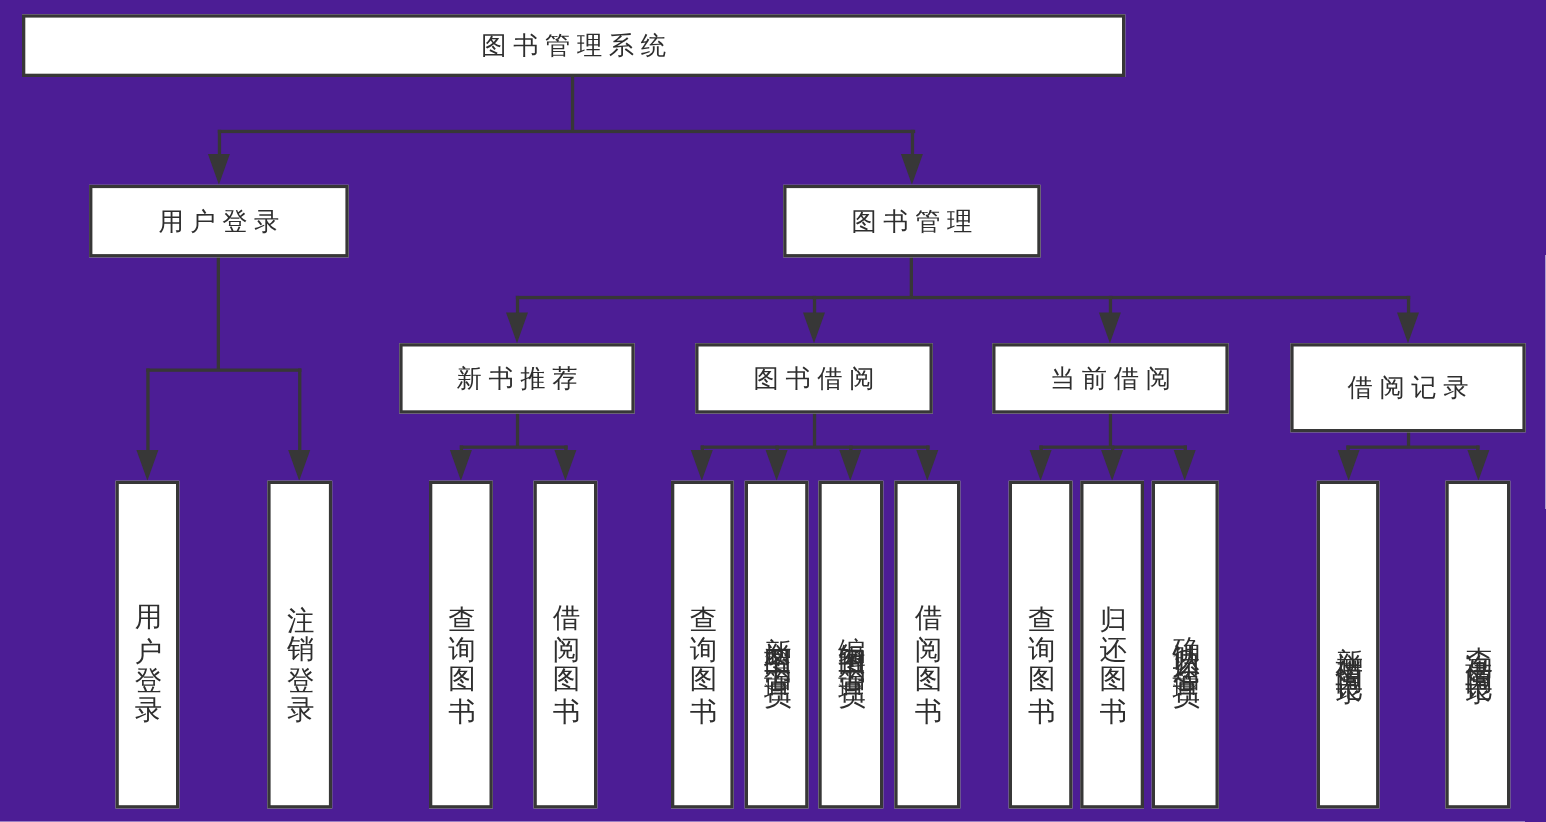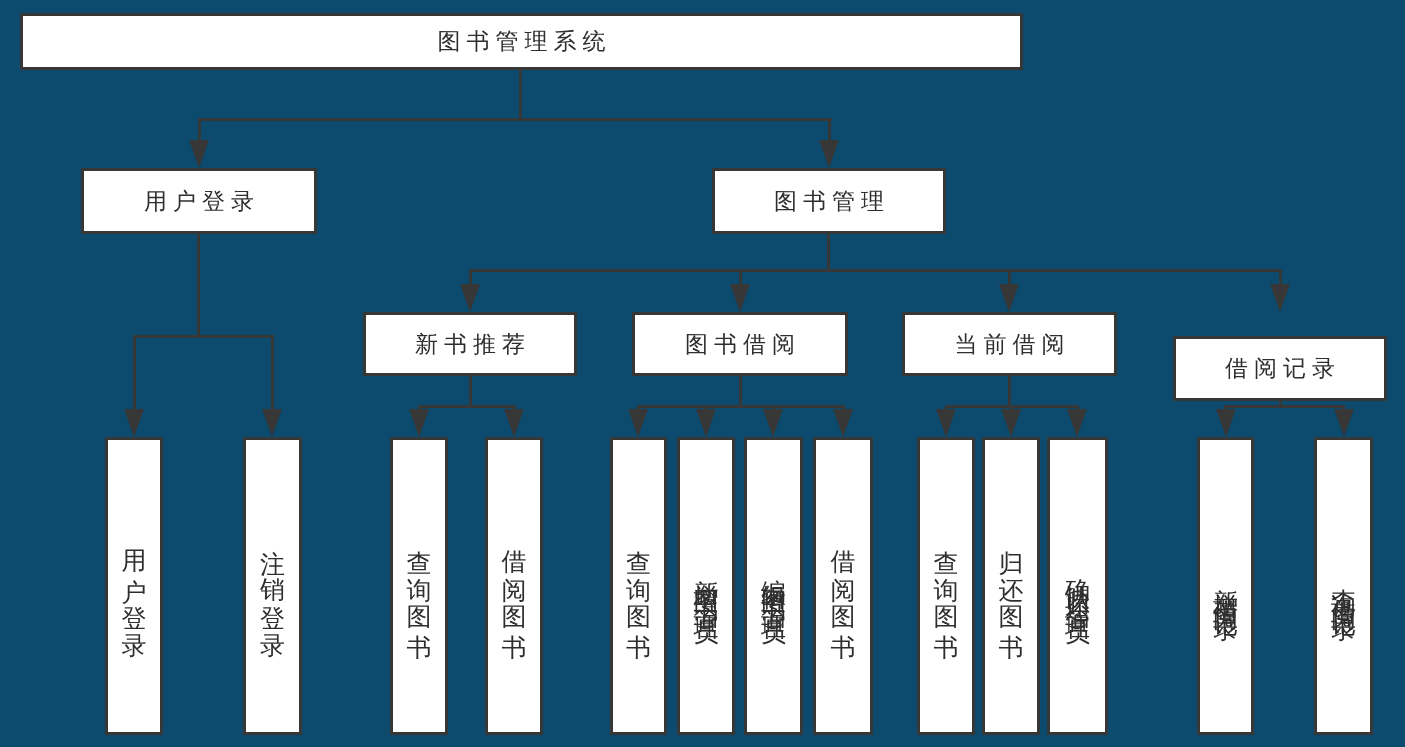--- a/index.html
+++ b/index.html
@@ -1,20 +1,20 @@
 <!DOCTYPE html>
 <html><head>
 <meta charset="utf-8">
 <style>
   html, body { margin: 0; padding: 0; background: #ffffff; }
   .canvas {
     position: relative;
     width: 1405px;
     height: 747px;
-    background: #0c4a6e;
+    background: #4c1d95;
     overflow: hidden;
     font-family: "Liberation Sans", "DejaVu Sans", sans-serif;
   }
   .ln { position: absolute; background: #373737; }
   .arr {
     position: absolute; width: 0; height: 0;
     border-left: 10px solid transparent;
     border-right: 10px solid transparent;
     border-top: 28px solid #373737;
   }
@@ -124,21 +124,21 @@
   </div>
 
   <div class="node" style="left:632px; top:312px; width:216px; height:64px;">
     <span class="hlabel">图书借阅</span>
   </div>
 
   <div class="node" style="left:902px; top:312px; width:215px; height:64px;">
     <span class="hlabel">当前借阅</span>
   </div>
 
-  <div class="node" style="left:1173px; top:312px; width:214px; height:65px;margin-top:24px;">
+  <div class="node" style="left:1173px; top:312px; width:214px; height:81px;">
     <span class="hlabel">借阅记录</span>
   </div>
 
   <div class="node" style="left:105px; top:437px; width:58px; height:298px;">
     <span class="vtext spread">用户登录</span>
   </div>
 
   <div class="node" style="left:243px; top:437px; width:59px; height:298px;">
     <span class="vtext spread">注销登录</span>
   </div>

